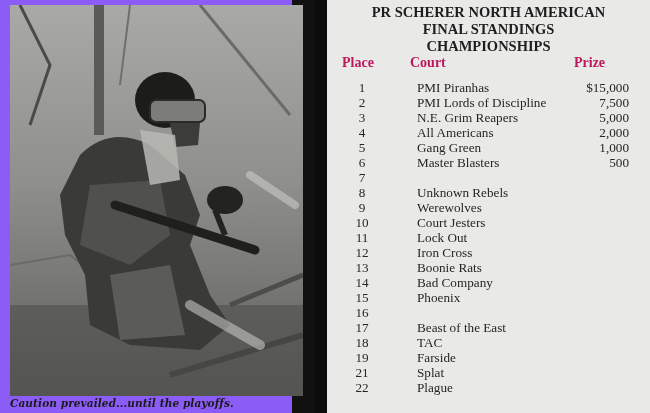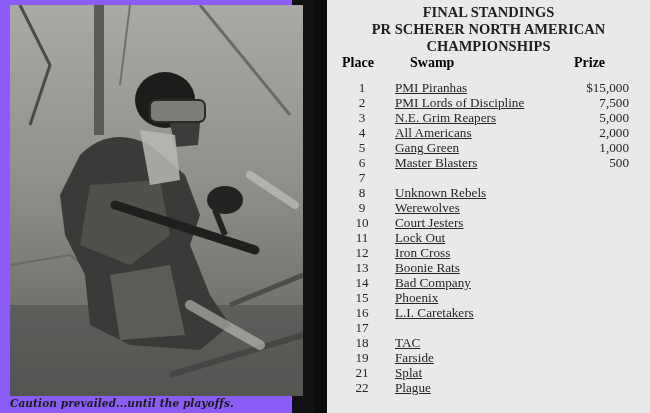--- a/index.html
+++ b/index.html
@@ -37,38 +37,38 @@
     .heading {
       position: absolute; left: 0; top: 4px; width: 323px;
       text-align: center;
       font-family: "Liberation Serif", serif;
       font-weight: bold; font-size: 14.5px; line-height: 17px;
       color: #1e1e1e;
     }
     .col-head {
       position: absolute; top: 55px;
       font-family: "Liberation Serif", serif;
-      font-weight: bold; font-size: 14px; color: #000000;
+      font-weight: bold; font-size: 14px; color: #be185d;
     }
     .col-place { left: 15px; }
     .col-team { left: 83px; }
     .col-prize { left: 247px; }
     .rows {
       position: absolute; left: 0; top: 80px; width: 323px;
     }
     .row {
       position: relative; height: 15px;
       font-family: "Liberation Serif", serif;
       font-size: 13.2px; line-height: 15px; color: #262626;
     }
     .row .place {
       position: absolute; left: 15px; width: 40px; text-align: center;
     }
     .row .team {
-      position: absolute; left: 68px; white-space: nowrap; text-decoration: underline;
+      position: absolute; left: 90px; white-space: nowrap;
     }
     .row .prize {
       position: absolute; right: 21px; text-align: left;
     }
   </style>
 </head>
 <body>
 
 <div class="page-left">
   <div class="photo">
@@ -111,27 +111,27 @@
       <path d="M240 170 L285 200" stroke="#d6d6d2" stroke-width="8" stroke-linecap="round" opacity="0.5"></path>
     </svg>
   </div>
   <div class="caption">Caution prevailed...until the playoffs.</div>
 </div>
 
 <div class="gutter"></div>
 
 <div class="page-right">
   <div class="heading">
+    <div>PR SCHERER NORTH AMERICAN</div>
     <div>FINAL STANDINGS</div>
-    <div>PR SCHERER NORTH AMERICAN</div>
     <div>CHAMPIONSHIPS</div>
   </div>
 
   <div class="col-head col-place">Place</div>
-  <div class="col-head col-team">Swamp</div>
+  <div class="col-head col-team">Court</div>
   <div class="col-head col-prize">Prize</div>
 
   <div class="rows">
     <div class="row">
       <span class="place">1</span>
       <span class="team">PMI Piranhas</span>
       <span class="prize">$15,000</span>
     </div>
     <div class="row">
       <span class="place">2</span>
@@ -197,25 +197,25 @@
       <span class="team">Bad Company</span>
       <span class="prize"></span>
     </div>
     <div class="row">
       <span class="place">15</span>
       <span class="team">Phoenix</span>
       <span class="prize"></span>
     </div>
     <div class="row">
       <span class="place">16</span>
-      <span class="team">L.I. Caretakers</span>
       <span class="prize"></span>
     </div>
     <div class="row">
       <span class="place">17</span>
+      <span class="team">Beast of the East</span>
       <span class="prize"></span>
     </div>
     <div class="row">
       <span class="place">18</span>
       <span class="team">TAC</span>
       <span class="prize"></span>
     </div>
     <div class="row">
       <span class="place">19</span>
       <span class="team">Farside</span>

